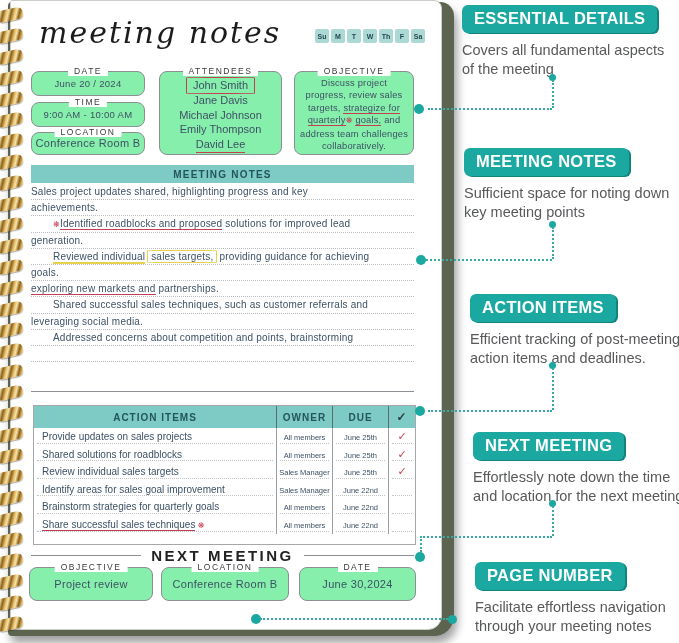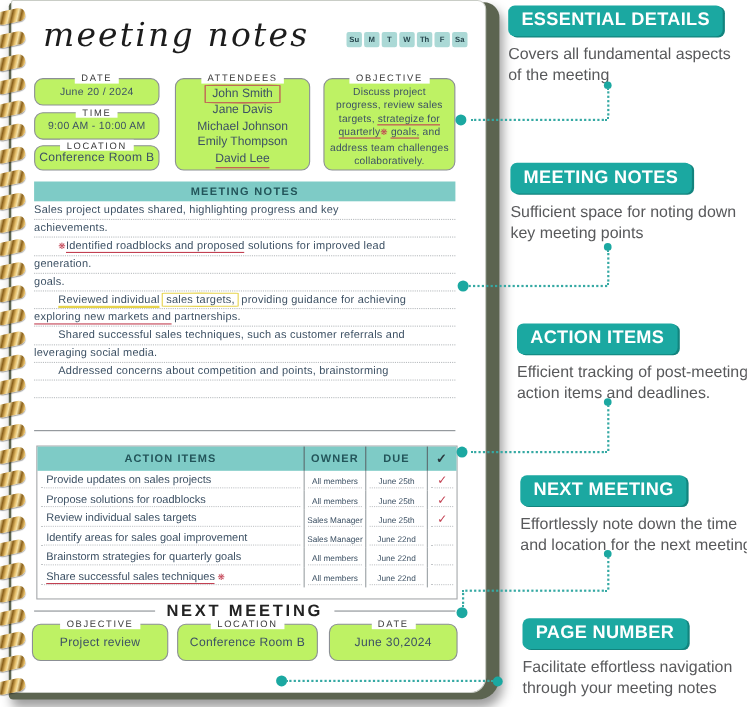--- a/index.html
+++ b/index.html
@@ -13,21 +13,21 @@
   .spiral{position:absolute;left:0;top:0;width:30px;height:643px;z-index:5;}
   .coil{width:27px;height:12px;margin:9px 0 0 -4px;border-radius:6px/5px;transform:rotate(-12deg);
         background:repeating-linear-gradient(115deg,#8a611c 0px,#e7bf6a 3px,#f6e3a9 5px,#8a611c 8px);
         box-shadow:0 1px 1px rgba(0,0,0,.35);}
   .ink{color:#3D5164;}
   .title{position:absolute;left:28px;top:14px;font-family:"DejaVu Serif",serif;font-style:italic;
          font-size:30px;color:#1c1c1c;letter-spacing:2px;}
   .weekdays{position:absolute;left:304px;top:28px;display:flex;gap:2px;}
   .day{width:14px;height:14px;background:#ABD9D6;color:#27474e;font-size:7px;font-weight:bold;
        display:flex;align-items:center;justify-content:center;border-radius:2px;}
-  .fbox{position:absolute;border:1px solid #8b8f94;border-radius:8px;background:#bef264;box-sizing:border-box;}
+  .fbox{position:absolute;border:1px solid #8b8f94;border-radius:8px;background:#86efac;box-sizing:border-box;}
   .flabel{position:absolute;top:-6px;left:50%;transform:translateX(-50%);background:#fff;padding:0 6px;
           font-size:8.5px;letter-spacing:1.5px;color:#3a3a3a;white-space:nowrap;}
   .fval{width:100%;text-align:center;font-size:9.5px;letter-spacing:.3px;}
   .att-list{padding-top:6px;text-align:center;font-size:11px;line-height:14.8px;}
   .att-circle{display:inline-block;border:1.4px solid #C24052;border-radius:999px/14px;padding:0 6px;margin:-1px 0;}
   .att-under{display:inline-block;border-bottom:1.4px solid #C24052;}
   .obj-text{padding:5px 5px;text-align:center;font-size:9.3px;line-height:12.4px;letter-spacing:.2px;}
   .red-u{border-bottom:1.5px solid #C24052;}
   .yel-u{border-bottom:2px solid #E6D34B;}
   .yel-o{border:1.5px solid #E6D34B;border-radius:999px/11px;padding:0 3px;margin:0 -1px;}
@@ -119,22 +119,22 @@
       <div class="flabel">OBJECTIVE</div>
       <div class="obj-text ink" id="obj-text"><span>Discuss project progress, review sales targets, </span><span class="red-u">strategize for quarterly</span><span class="red-star">❋</span><span> </span><span class="red-u">goals,</span><span> and address team challenges collaboratively.</span></div>
     </div>
 
     <div class="notes-bar">MEETING NOTES</div>
     <div class="notes-lines ink" id="notes-lines">
         <div class="nline"><span>Sales project updates shared, highlighting progress and key</span></div>
         <div class="nline"><span>achievements.</span></div>
         <div class="nline ind"><span class="red-star">❋</span><span class="red-u">Identified roadblocks and proposed</span><span> solutions for improved lead</span></div>
         <div class="nline"><span>generation.</span></div>
+        <div class="nline ind"><span class="yel-u">Reviewed individual</span><span> </span><span class="yel-o">sales targets,</span><span> providing guidance for achieving</span></div>
         <div class="nline"><span>goals.</span></div>
-        <div class="nline ind"><span class="yel-u">Reviewed individual</span><span> </span><span class="yel-o">sales targets,</span><span> providing guidance for achieving</span></div>
         <div class="nline"><span class="red-u">exploring new markets and</span><span> partnerships.</span></div>
         <div class="nline ind"><span>Shared successful sales techniques, such as customer referrals and</span></div>
         <div class="nline"><span>leveraging social media.</span></div>
         <div class="nline ind"><span>Addressed concerns about competition and points, brainstorming</span></div>
         <div class="nline"></div>
       </div>
     <div class="divider"></div>
 
     <div class="atable">
       <div class="thead">
@@ -144,21 +144,21 @@
         <div class="c-check">✓</div>
       </div>
       <div id="tbody">
           <div class="trow ink">
             <div class="tc-item"><span>Provide updates on sales projects</span></div>
             <div class="tc-owner">All members</div>
             <div class="tc-due">June 25th</div>
             <div class="tc-check">✓</div>
           </div>
           <div class="trow ink">
-            <div class="tc-item"><span>Propose solutions for roadblocks</span></div>
+            <div class="tc-item"><span>Shared solutions for roadblocks</span></div>
             <div class="tc-owner">All members</div>
             <div class="tc-due">June 25th</div>
             <div class="tc-check">✓</div>
           </div>
           <div class="trow ink">
             <div class="tc-item"><span>Review individual sales targets</span></div>
             <div class="tc-owner">Sales Manager</div>
             <div class="tc-due">June 25th</div>
             <div class="tc-check">✓</div>
           </div>

